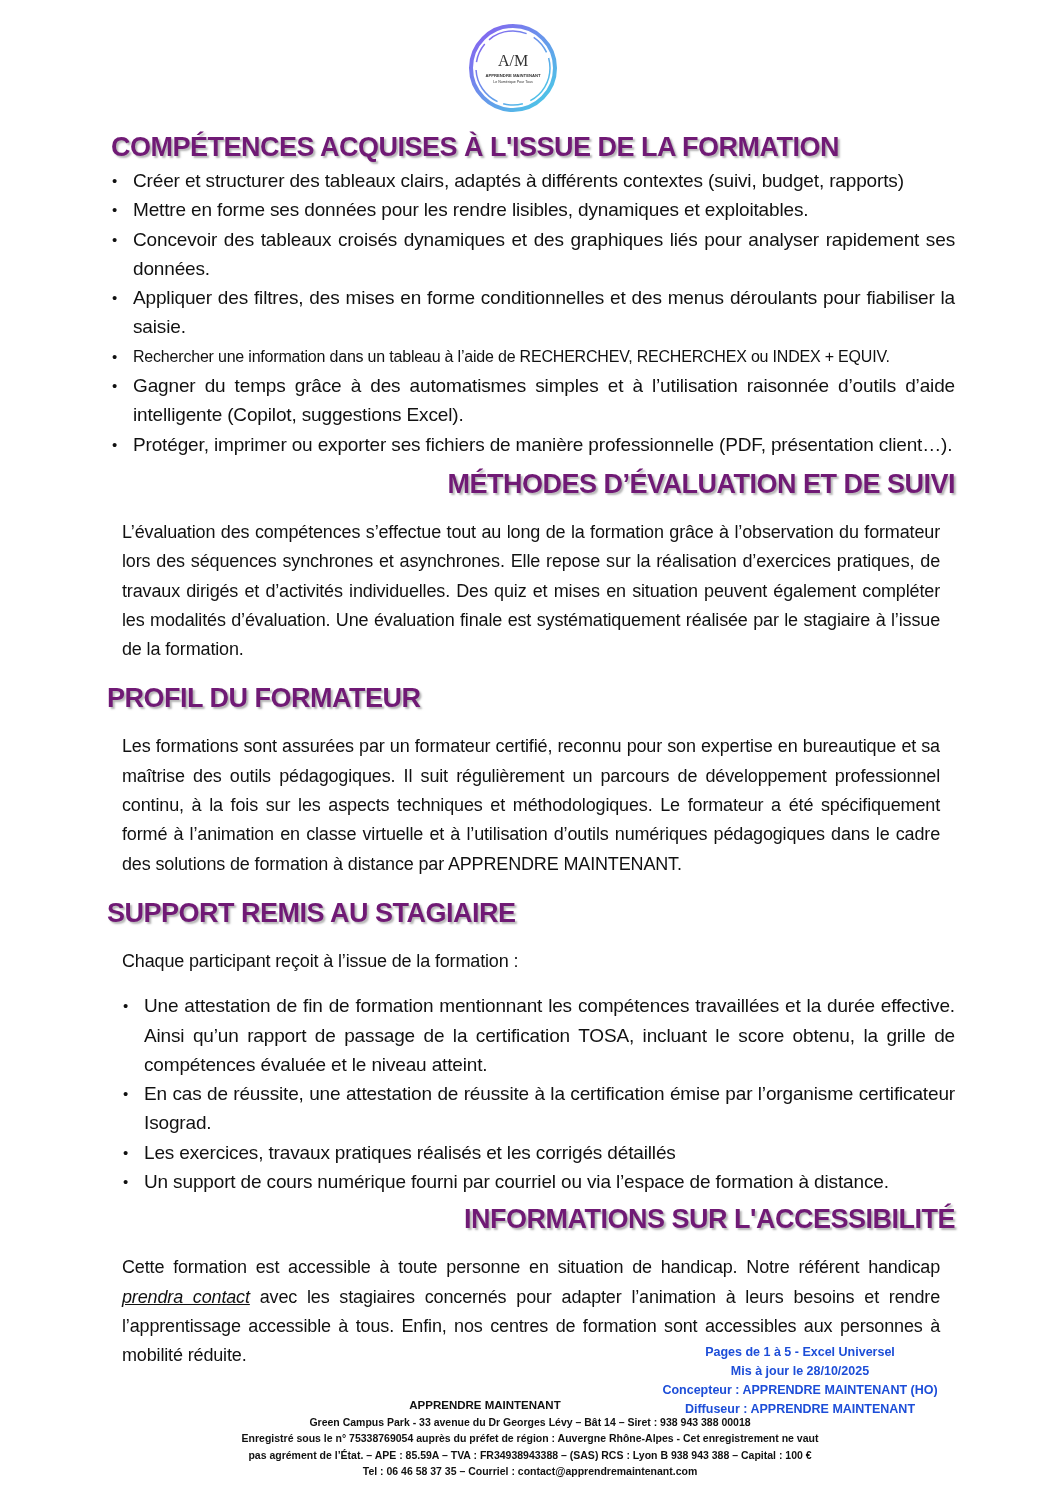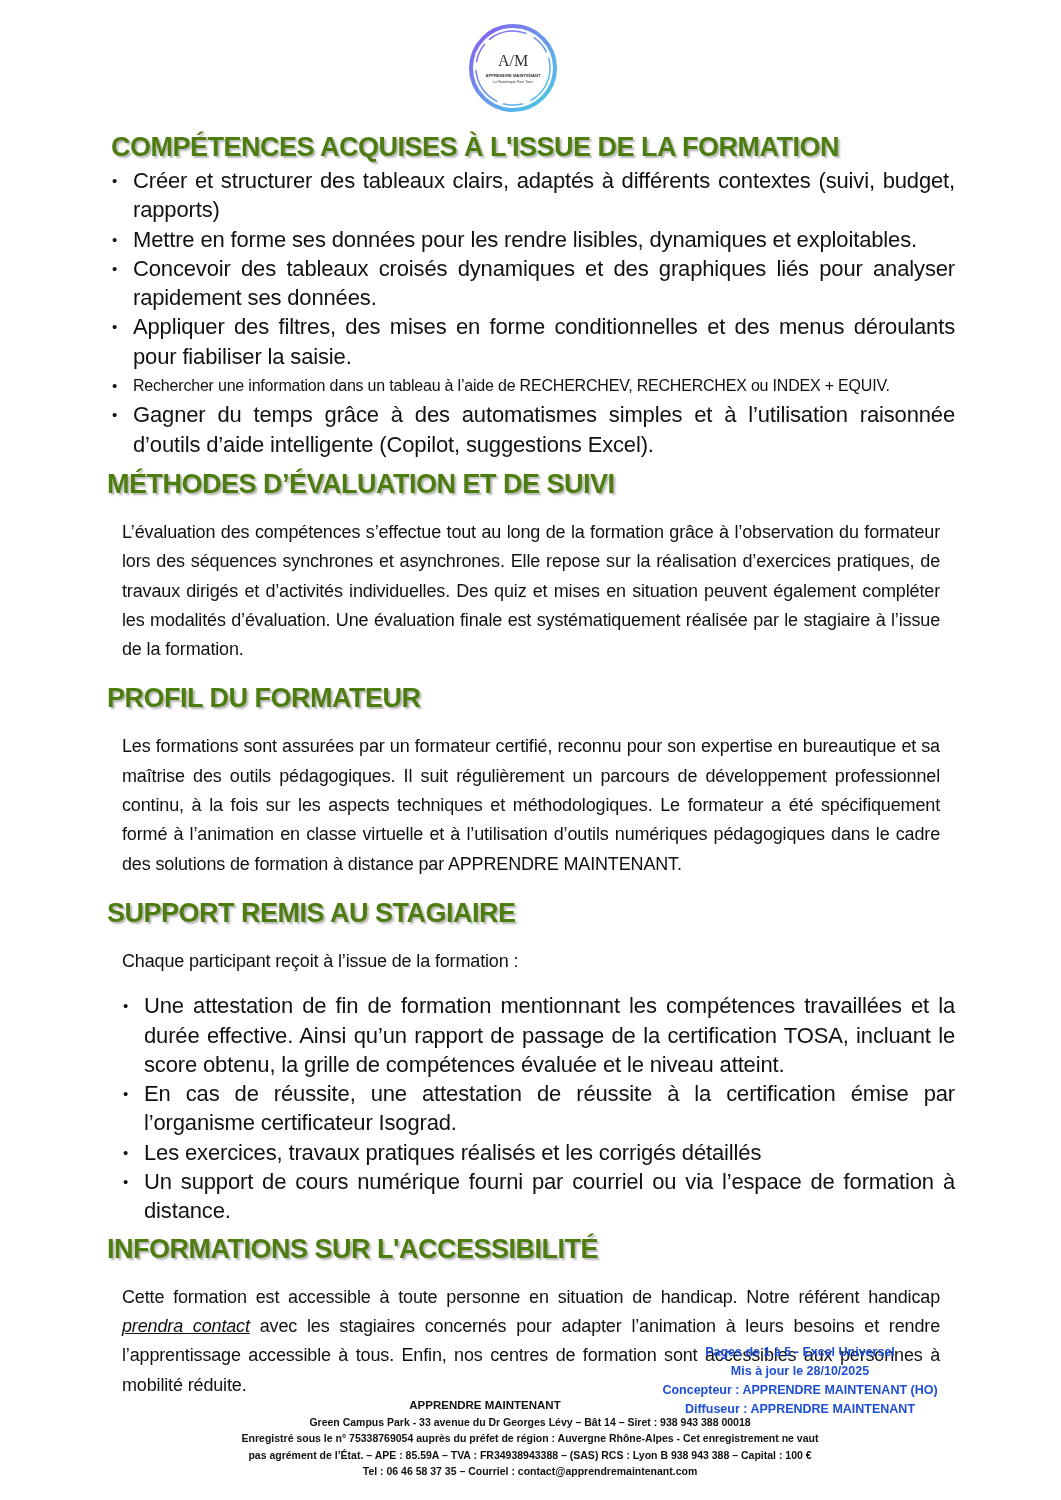--- a/index.html
+++ b/index.html
@@ -10,31 +10,31 @@
   .logo {
     position: absolute; left: 467px; top: 22px; width: 92px; height: 92px;
   }
   .logo svg { width: 92px; height: 92px; display: block; }
   .content {
     position: absolute; left: 107px; top: 128px; width: 848px;
   }
   h2 {
     font-family: "Liberation Sans", sans-serif;
     font-weight: bold; font-size: 27px; margin: 0; line-height: 38px;
-    color: #4d7c0f; letter-spacing: -0.5px;
+    color: #701a75; letter-spacing: -0.5px;
     text-shadow: 2px 2px 2px rgba(120,120,120,0.55);
   }
   .h-comp { margin-left: 4px; }
   p.body {
     margin: 15px; font-size: 18px; line-height: 29.3px; text-align: justify;
     letter-spacing: -0.15px;
   }
   ul { margin: 0; padding: 0; list-style: none; }
   ul li {
-    position: relative; font-size: 22px; line-height: 29.3px; text-align: justify;
+    position: relative; font-size: 19px; line-height: 29.3px; text-align: justify;
     letter-spacing: -0.15px;
   }
   ul li::before {
     content: "•"; position: absolute; font-size: 15px;
   }
   ul.comp li { padding-left: 26px; margin-left: 0; }
   ul.comp li::before { left: 5px; }
   ul.comp li.small { font-size: 16px; letter-spacing: -0.2px; }
   ul.support li { padding-left: 37px; }
   ul.support li::before { left: 16px; }
@@ -71,38 +71,39 @@
 <div class="content">
 
   <h2 class="h-comp">COMPÉTENCES ACQUISES À L'ISSUE DE LA FORMATION</h2>
   <ul class="comp">
     <li>Créer et structurer des tableaux clairs, adaptés à différents contextes (suivi, budget, rapports)</li>
     <li>Mettre en forme ses données pour les rendre lisibles, dynamiques et exploitables.</li>
     <li>Concevoir des tableaux croisés dynamiques et des graphiques liés pour analyser rapidement ses données.</li>
     <li>Appliquer des filtres, des mises en forme conditionnelles et des menus déroulants pour fiabiliser la saisie.</li>
     <li class="small">Rechercher une information dans un tableau à l’aide de RECHERCHEV, RECHERCHEX ou INDEX + EQUIV.</li>
     <li>Gagner du temps grâce à des automatismes simples et à l’utilisation raisonnée d’outils d’aide intelligente (Copilot, suggestions Excel).</li>
+    <li>Protéger, imprimer ou exporter ses fichiers de manière professionnelle (PDF, présentation client…).</li>
   </ul>
 
-  <h2 style="margin-top:6px;">MÉTHODES D’ÉVALUATION ET DE SUIVI</h2>
+  <h2 style="margin-top:6px;text-align:right;">MÉTHODES D’ÉVALUATION ET DE SUIVI</h2>
   <p class="body">L’évaluation des compétences s’effectue tout au long de la formation grâce à l’observation du formateur lors des séquences synchrones et asynchrones. Elle repose sur la réalisation d’exercices pratiques, de travaux dirigés et d’activités individuelles. Des quiz et mises en situation peuvent également compléter les modalités d’évaluation. Une évaluation finale est systématiquement réalisée par le stagiaire à l’issue de la formation.</p>
 
   <h2>PROFIL DU FORMATEUR</h2>
   <p class="body">Les formations sont assurées par un formateur certifié, reconnu pour son expertise en bureautique et sa maîtrise des outils pédagogiques. Il suit régulièrement un parcours de développement professionnel continu, à la fois sur les aspects techniques et méthodologiques. Le formateur a été spécifiquement formé à l’animation en classe virtuelle et à l’utilisation d’outils numériques pédagogiques dans le cadre des solutions de formation à distance par APPRENDRE MAINTENANT.</p>
 
   <h2 style="margin-top:6px;">SUPPORT REMIS AU STAGIAIRE</h2>
   <p class="body">Chaque participant reçoit à l’issue de la formation :</p>
   <ul class="support">
     <li>Une attestation de fin de formation mentionnant les compétences travaillées et la durée effective. Ainsi qu’un rapport de passage de la certification TOSA, incluant le score obtenu, la grille de compétences évaluée et le niveau atteint.</li>
     <li>En cas de réussite, une attestation de réussite à la certification émise par l’organisme certificateur Isograd.</li>
     <li>Les exercices, travaux pratiques réalisés et les corrigés détaillés</li>
     <li>Un support de cours numérique fourni par courriel ou via l’espace de formation à distance.</li>
   </ul>
 
-  <h2 style="margin-top:4px;">INFORMATIONS SUR L'ACCESSIBILITÉ</h2>
+  <h2 style="margin-top:4px;text-align:right;">INFORMATIONS SUR L'ACCESSIBILITÉ</h2>
   <p class="body"><span>Cette formation est accessible à toute personne en situation de handicap. Notre référent handicap </span><span class="underline-it">prendra contact</span><span> avec les stagiaires concernés pour adapter l’animation à leurs besoins et rendre l’apprentissage accessible à tous. Enfin, nos centres de formation sont accessibles aux personnes à mobilité réduite.</span></p>
 </div>
 
 <div class="orange-block">
   <div>Pages de 1 à 5 - Excel Universel</div>
   <div>Mis à jour le 28/10/2025</div>
   <div>Concepteur : APPRENDRE MAINTENANT (HO)</div>
   <div>Diffuseur : APPRENDRE MAINTENANT</div>
 </div>
 

